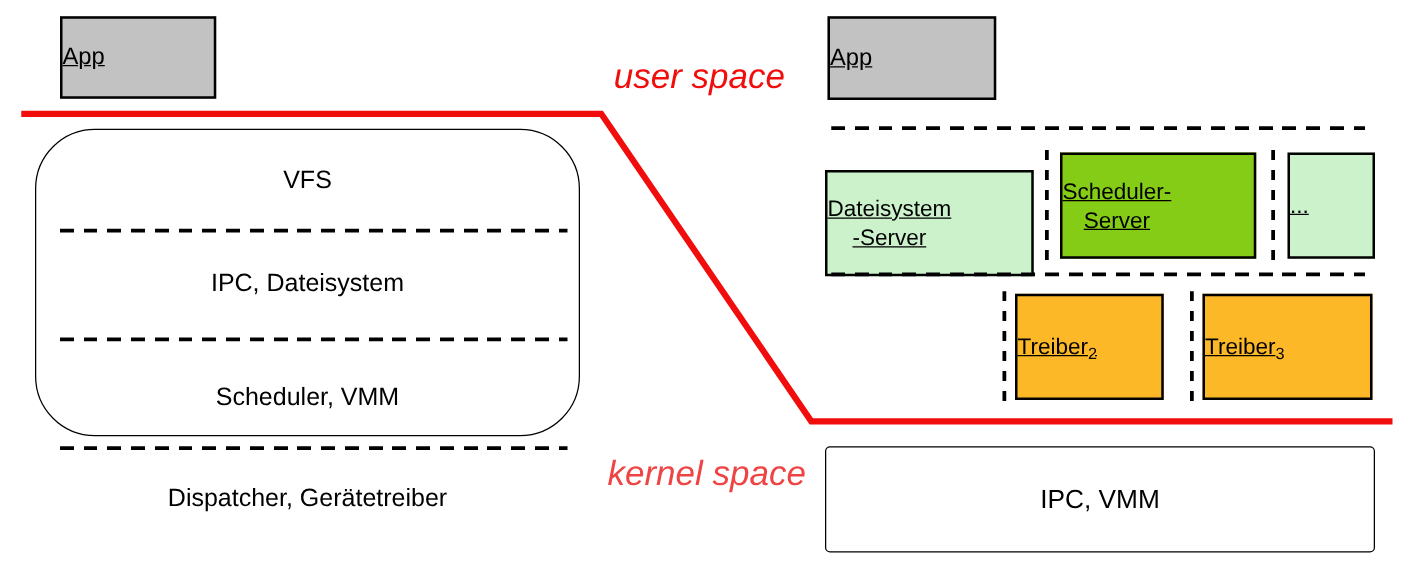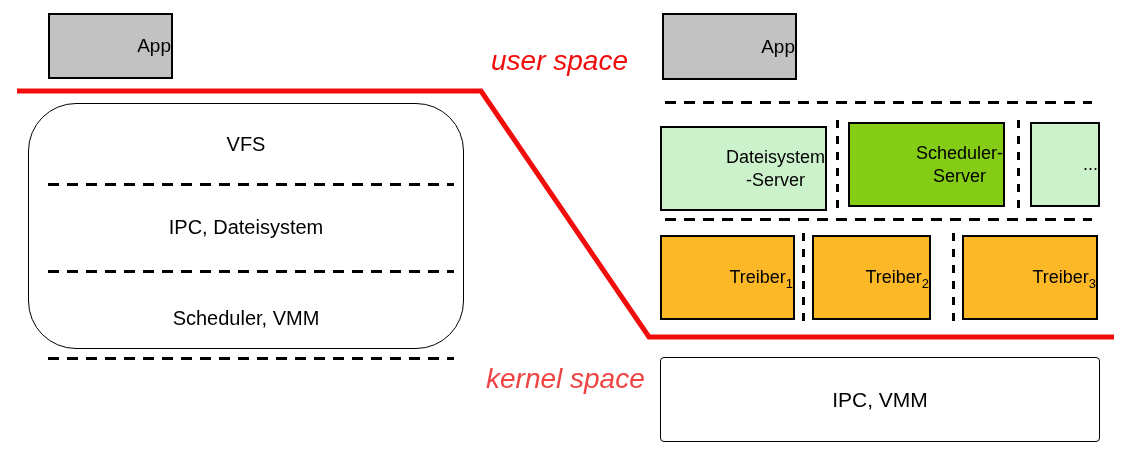--- a/index.html
+++ b/index.html
@@ -7,24 +7,25 @@
     position:relative;
     width:1129px;height:455px;
     background:#ffffff;
     font-family:"Liberation Sans","DejaVu Sans",sans-serif;
     color:#000;
     overflow:hidden;
   }
   .box{
     position:absolute;
     border:2px solid #000;
-    display:flex;align-items:center;justify-content:flex-end;
+    display:flex;align-items:center;justify-content:flex-start;
     text-align:center;
     box-sizing:border-box;
     font-size:19px;
+    text-decoration:underline;
   }
   .app-box{background:#c2c2c2;}
   .server-box{background:#ccf2cc;font-size:18px;line-height:1.25;white-space:pre-line;}
   .driver-box{background:#fdb827;font-size:18px;}
   .driver-box sub{font-size:13px;line-height:0;}
   .rounded-kernel{
     position:absolute;
     border:1.5px solid #000;
     background:#fff;
     box-sizing:border-box;
@@ -57,57 +58,55 @@
 <div id="canvas">
 
   <div class="box app-box" style="left: 48px; top: 13px; width: 125px; height: 66px; background: rgb(194, 194, 194);">
     <span>App</span>
   </div>
 
   <div class="rounded-kernel mono-kernel" style="left:28px;top:103px;width:436px;height:246px;">
     <div class="layer" style="top:0px;height:80px;">VFS</div>
     <div class="layer" style="top:80px;height:87px;">IPC, Dateisystem</div>
     <div class="layer" style="top:171px;height:87px;">Scheduler, VMM</div>
+    <div class="layer" style="top:254px;height:82px;">Dispatcher, Gerätetreiber</div>
     <div class="hdash" style="left:19px;top:79px;width:406px;"></div>
     <div class="hdash" style="left:19px;top:166px;width:406px;"></div>
     <div class="hdash" style="left:19px;top:253px;width:406px;"></div>
   </div>
 
   <svg class="overlay" width="1129" height="455">
     <polyline points="17,91 481,91 649,337 1114,337" fill="none" stroke-width="5" stroke-linejoin="miter" stroke="#f20d0d"></polyline>
   </svg>
 
   <div class="red-label" style="left: 491px; top: 45px; color: rgb(242, 13, 13);">user space</div>
   <div class="red-label" style="left: 486px; top: 363px; color: #ef4444;">kernel space</div>
 
   <div class="box app-box" style="left: 662px; top: 13px; width: 135px; height: 67px; background: rgb(194, 194, 194);">
     <span>App</span>
   </div>
 
   <div class="hdash" style="left:665px;top:101px;width:427px;"></div>
 
-  <div class="box server-box" style="left: 660px; top: 126px; width: 167px; height: 85px; background: rgb(204, 242, 204);">
+  <div class="box server-box" style="left: 660px; top: 136px; width: 167px; height: 85px; background: rgb(204, 242, 204);">
     <span>Dateisystem
 -Server</span>
   </div>
   <div class="vdash" style="left:836px;top:120px;height:89px;"></div>
   <div class="box server-box" style="left: 848px; top: 122px; width: 157px; height: 85px; background: #84cc16;">
     <span>Scheduler-
 Server</span>
   </div>
   <div class="vdash" style="left:1017px;top:120px;height:89px;"></div>
   <div class="box server-box" style="left: 1030px; top: 122px; width: 70px; height: 85px; background: rgb(204, 242, 204);">
     <span>...</span>
   </div>
 
   <div class="hdash" style="left:665px;top:218px;width:427px;"></div>
 
-  <div class="box driver-box" style="left: 660px; top: 235px; width: 135px; height: 85px; background: rgb(253, 184, 39);">
-    <span><span>Treiber</span><sub>1</sub></span>
-  </div>
   <div class="vdash" style="left:802px;top:233px;height:89px;"></div>
   <div class="box driver-box" style="left: 812px; top: 235px; width: 119px; height: 85px; background: rgb(253, 184, 39);">
     <span><span>Treiber</span><sub>2</sub></span>
   </div>
   <div class="vdash" style="left:952px;top:233px;height:89px;"></div>
   <div class="box driver-box" style="left: 962px; top: 235px; width: 136px; height: 85px; background: rgb(253, 184, 39);">
     <span><span>Treiber</span><sub>3</sub></span>
   </div>
 
   <div class="rounded-kernel ipc-kernel" style="left:660px;top:357px;width:440px;height:85px;">

